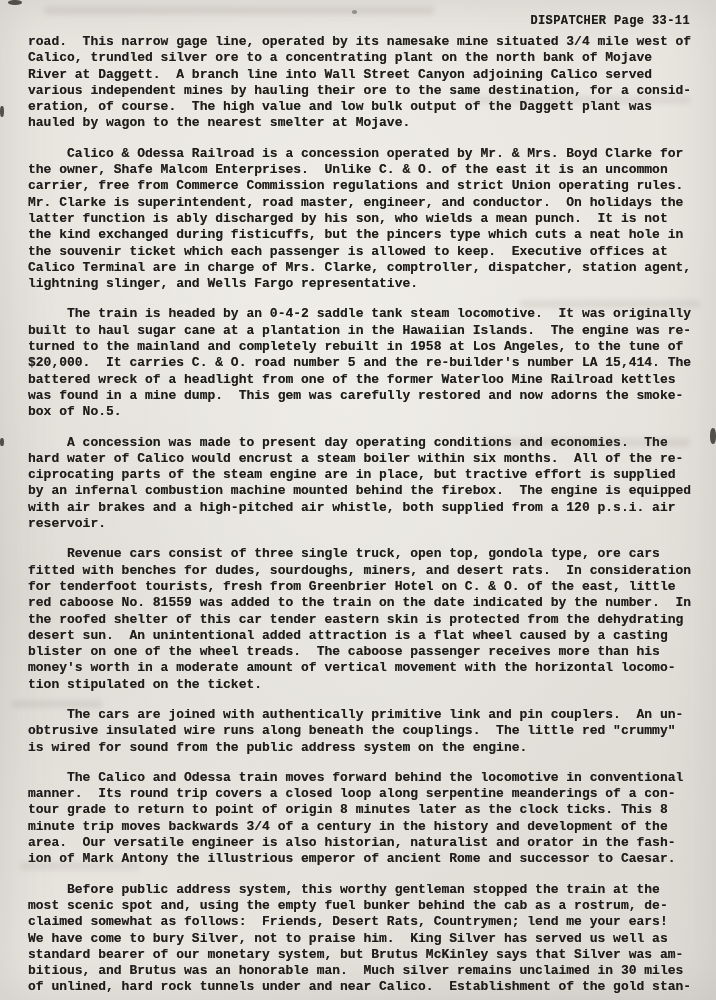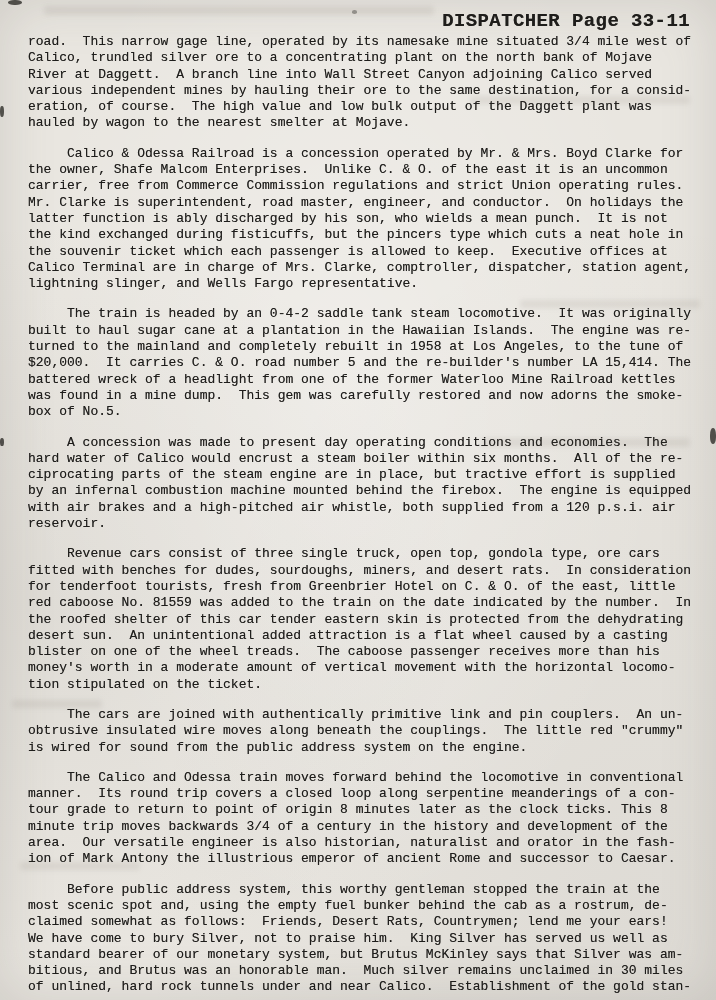--- a/index.html
+++ b/index.html
@@ -23,34 +23,34 @@
       radial-gradient(ellipse at 5% 60%, rgba(90,85,78,0.07), rgba(0,0,0,0) 45%);
     box-shadow: inset 0 0 55px rgba(95,90,82,0.18);
     padding: 12px 10px 0 28px;
     overflow: hidden;
     font-family: "Liberation Mono", "DejaVu Sans Mono", monospace;
     color: var(--ink);
   }
   .header {
     text-align: right;
     padding-right: 16px;
-    font-size: 19px;
+    font-size: 12px;
     line-height: 18px;
     font-weight: 700;
     letter-spacing: 0.4px;
     margin-bottom: 4px;
     text-shadow: 0 0 0.6px rgba(30,28,25,0.65);
   }
   pre.para {
     margin: 0 0 14px 0;
     padding: 0;
     font-family: inherit;
     font-size: 13px;
     line-height: 16.3px;
-    font-weight: 400;
+    font-weight: 700;
     white-space: pre;
     text-shadow: 0 0 0.55px rgba(30,28,25,0.55);
   }
   pre.para:last-of-type { margin-bottom: 16px; }
   
   .bleed {
     position: absolute;
     background: rgba(105,100,92,0.11);
     filter: blur(2.6px);
     border-radius: 4px;
@@ -126,21 +126,21 @@
   <pre class="para">     Revenue cars consist of three single truck, open top, gondola type, ore cars
 fitted with benches for dudes, sourdoughs, miners, and desert rats.  In consideration
 for tenderfoot tourists, fresh from Greenbrier Hotel on C. &amp; O. of the east, little
 red caboose No. 81559 was added to the train on the date indicated by the number.  In
 the roofed shelter of this car tender eastern skin is protected from the dehydrating
 desert sun.  An unintentional added attraction is a flat wheel caused by a casting
 blister on one of the wheel treads.  The caboose passenger receives more than his
 money's worth in a moderate amount of vertical movement with the horizontal locomo-
 tion stipulated on the ticket.</pre>
   <pre class="para">     The cars are joined with authentically primitive link and pin couplers.  An un-
-obtrusive insulated wire moves along beneath the couplings.  The little red "crummy"
+obtrusive insulated wire runs along beneath the couplings.  The little red "crummy"
 is wired for sound from the public address system on the engine.</pre>
   <pre class="para">     The Calico and Odessa train moves forward behind the locomotive in conventional
 manner.  Its round trip covers a closed loop along serpentine meanderings of a con-
 tour grade to return to point of origin 8 minutes later as the clock ticks. This 8
 minute trip moves backwards 3/4 of a century in the history and development of the
 area.  Our versatile engineer is also historian, naturalist and orator in the fash-
 ion of Mark Antony the illustrious emperor of ancient Rome and successor to Caesar.</pre>
   <pre class="para">     Before public address system, this worthy gentleman stopped the train at the
 most scenic spot and, using the empty fuel bunker behind the cab as a rostrum, de-
 claimed somewhat as follows:  Friends, Desert Rats, Countrymen; lend me your ears!

